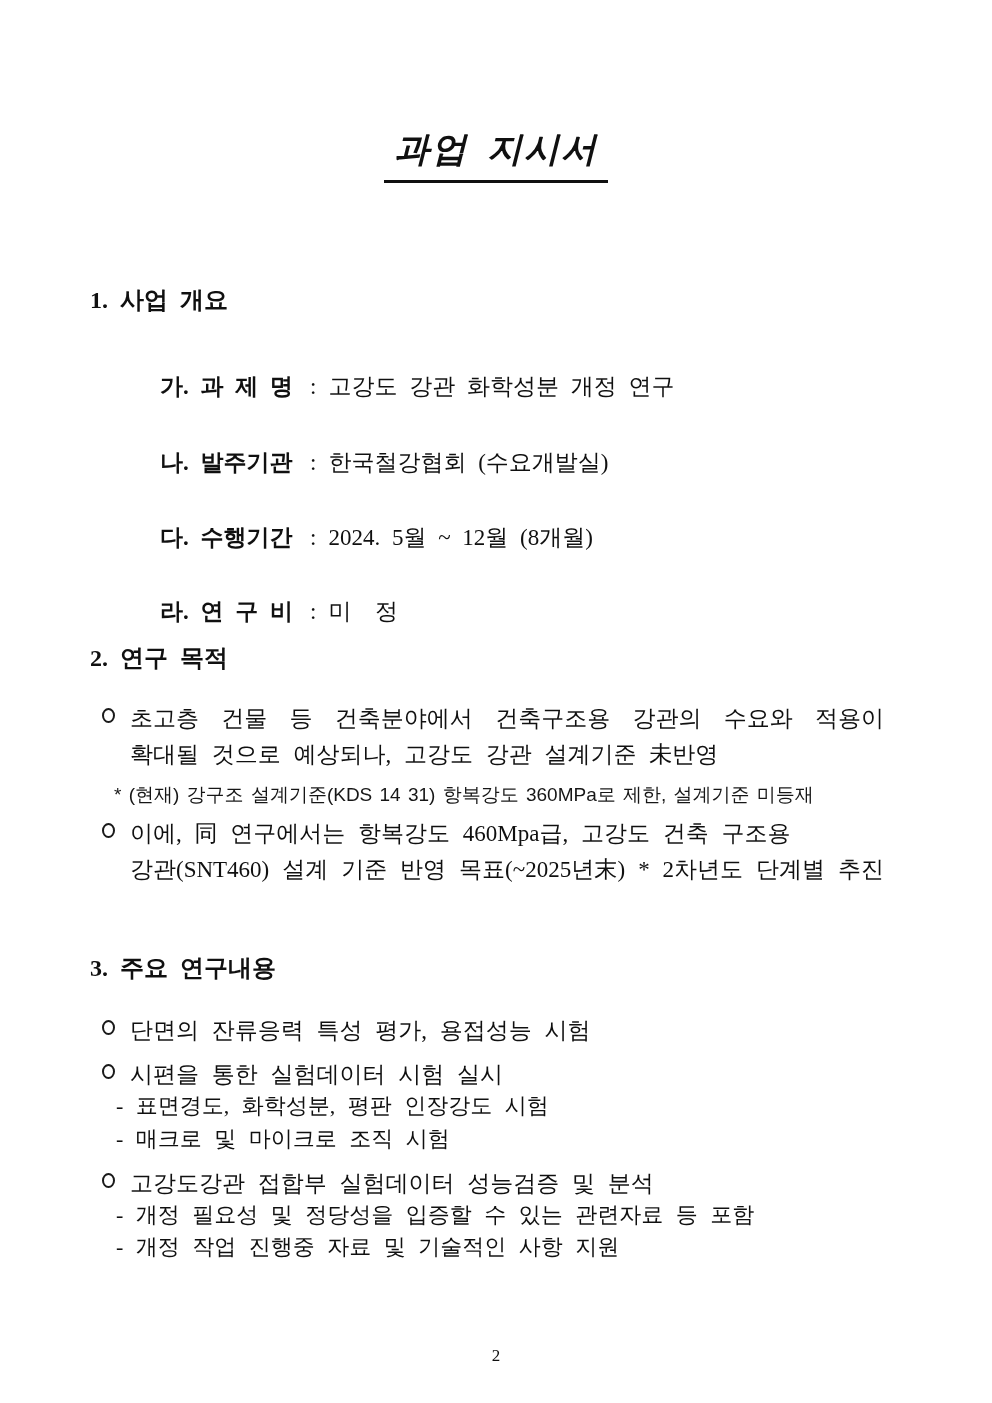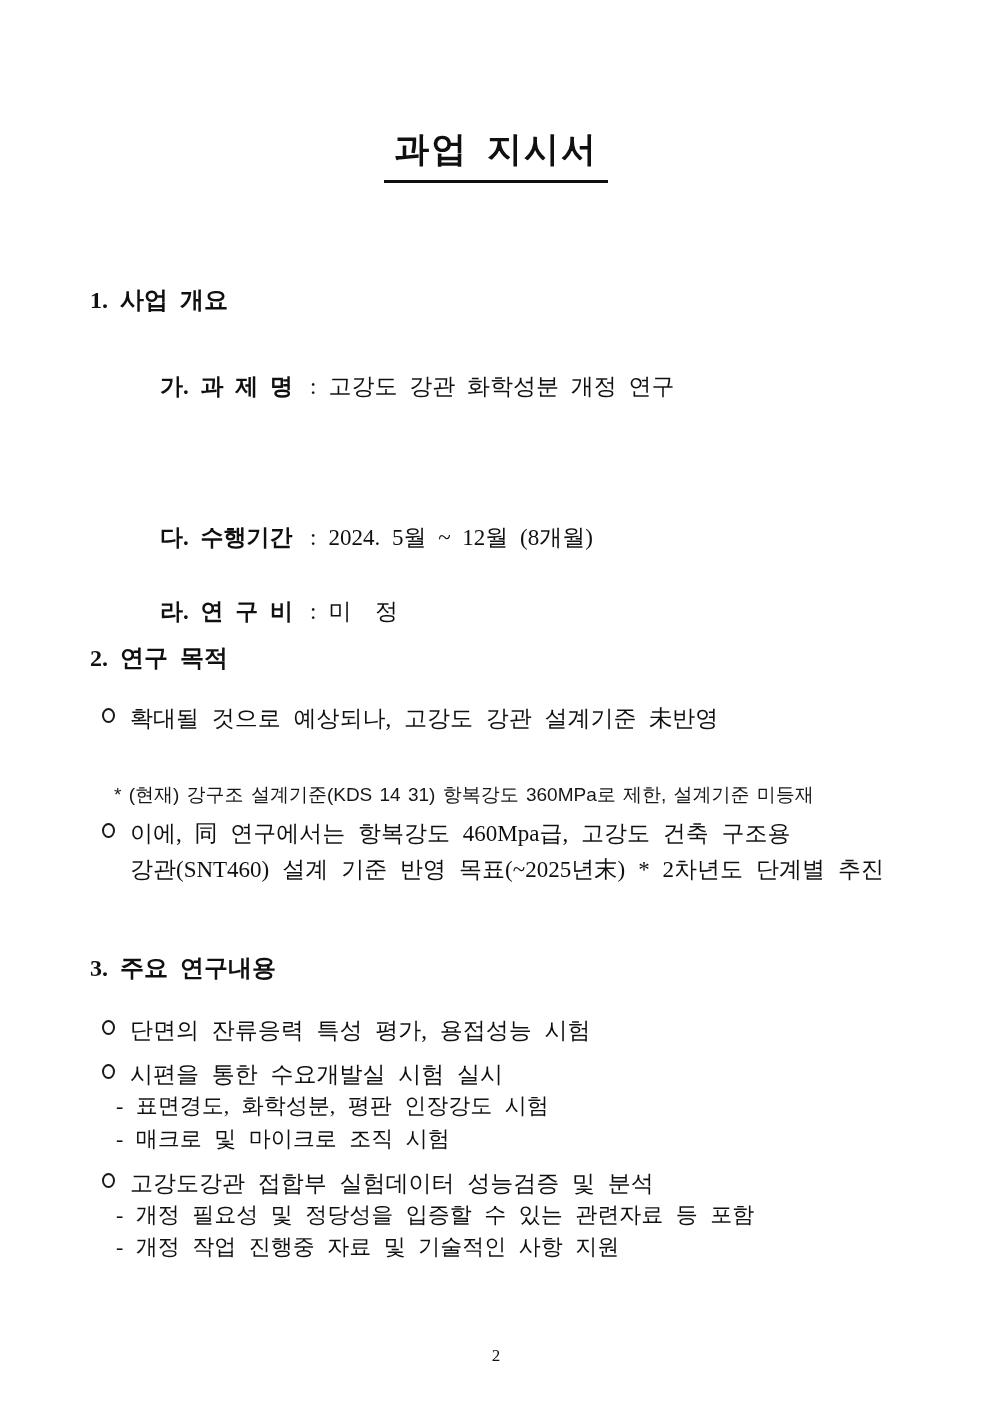--- a/index.html
+++ b/index.html
@@ -22,20 +22,21 @@
     text-align: center;
   }
   .title-text {
     display: inline-block;
     font-size: 35px;
     font-weight: bold;
     letter-spacing: 2px;
     word-spacing: 8px;
     border-bottom: 3px solid #101010;
     padding: 0 10px 7px 10px;
+    font-style: italic;
   }
   
   .sec-h {
     position: absolute;
     left: 90px;
     font-size: 24px;
     font-weight: bold;
     word-spacing: 6px;
     white-space: pre;
   }
@@ -115,34 +116,38 @@
   <div class="title-wrap">
     <span class="title-text">과업 지시서</span>
   </div>
 
   <div class="sec-h" style="top:284px">1. 사업 개요</div>
 
   <div class="s1-item" style="top:345px">
     <span class="s1-label">가. 과 제 명</span><span class="s1-colon">:</span><span class="s1-value">고강도 강관 화학성분 개정 연구</span>
   </div>
 
+  <div class="s1-item" style="top:421px">
+    <span class="s1-label">나. 발주기관</span><span class="s1-colon">:</span><span class="s1-value">한국철강협회 (수요개발실)</span>
+  </div>
 
   <div class="s1-item" style="top:496px">
     <span class="s1-label">다. 수행기간</span><span class="s1-colon">:</span><span class="s1-value">2024. 5월 ~ 12월 (8개월)</span>
   </div>
 
   <div class="s1-item" style="top:570px">
     <span class="s1-label">라. 연 구 비</span><span class="s1-colon">:</span><span class="s1-value">미  정</span>
   </div>
 
   <div class="sec-h" style="top:642px">2. 연구 목적</div>
 
   <div class="bullet" style="top:701px">
     <span class="bcircle"></span>
     <div class="btext">
+      <div class="bline jfull"><span>초고층 건물 등 건축분야에서 건축구조용 강관의 수요와 적용이</span></div>
       <div class="bline"><span>확대될 것으로 예상되나, </span><span class="b">고강도 강관 설계기준 未반영</span></div>
     </div>
   </div>
 
   <div class="note" style="top:774px">* (현재) 강구조 설계기준(KDS 14 31) 항복강도 360MPa로 제한, 설계기준 미등재</div>
 
   <div class="bullet" style="top:816px">
     <span class="bcircle"></span>
     <div class="btext">
       <div class="bline"><span>이에, 同 연구에서는 항복강도 460Mpa급, </span><span class="b">고강도 건축 구조용</span></div>
@@ -156,21 +161,21 @@
   <div class="bullet" style="top:1013px">
     <span class="bcircle"></span>
     <div class="btext">
       <div class="bline"><span>단면의 </span><span class="b">잔류응력 특성 평가, 용접성능 시험</span></div>
     </div>
   </div>
 
   <div class="bullet" style="top:1057px">
     <span class="bcircle"></span>
     <div class="btext">
-      <div class="bline"><span>시편을 통한 </span><span class="b">수요개발실 시험</span><span> 실시</span></div>
+      <div class="bline"><span>시편을 통한 </span><span class="b">실험데이터 시험</span><span> 실시</span></div>
     </div>
   </div>
 
   <div class="dash" style="top:1091px">- 표면경도, 화학성분, 평판 인장강도 시험</div>
   <div class="dash" style="top:1124px">- 매크로 및 마이크로 조직 시험</div>
 
   <div class="bullet" style="top:1166px">
     <span class="bcircle"></span>
     <div class="btext">
       <div class="bline"><span class="b">고강도강관 접합부 실험데이터 성능검증 및 분석</span></div>

